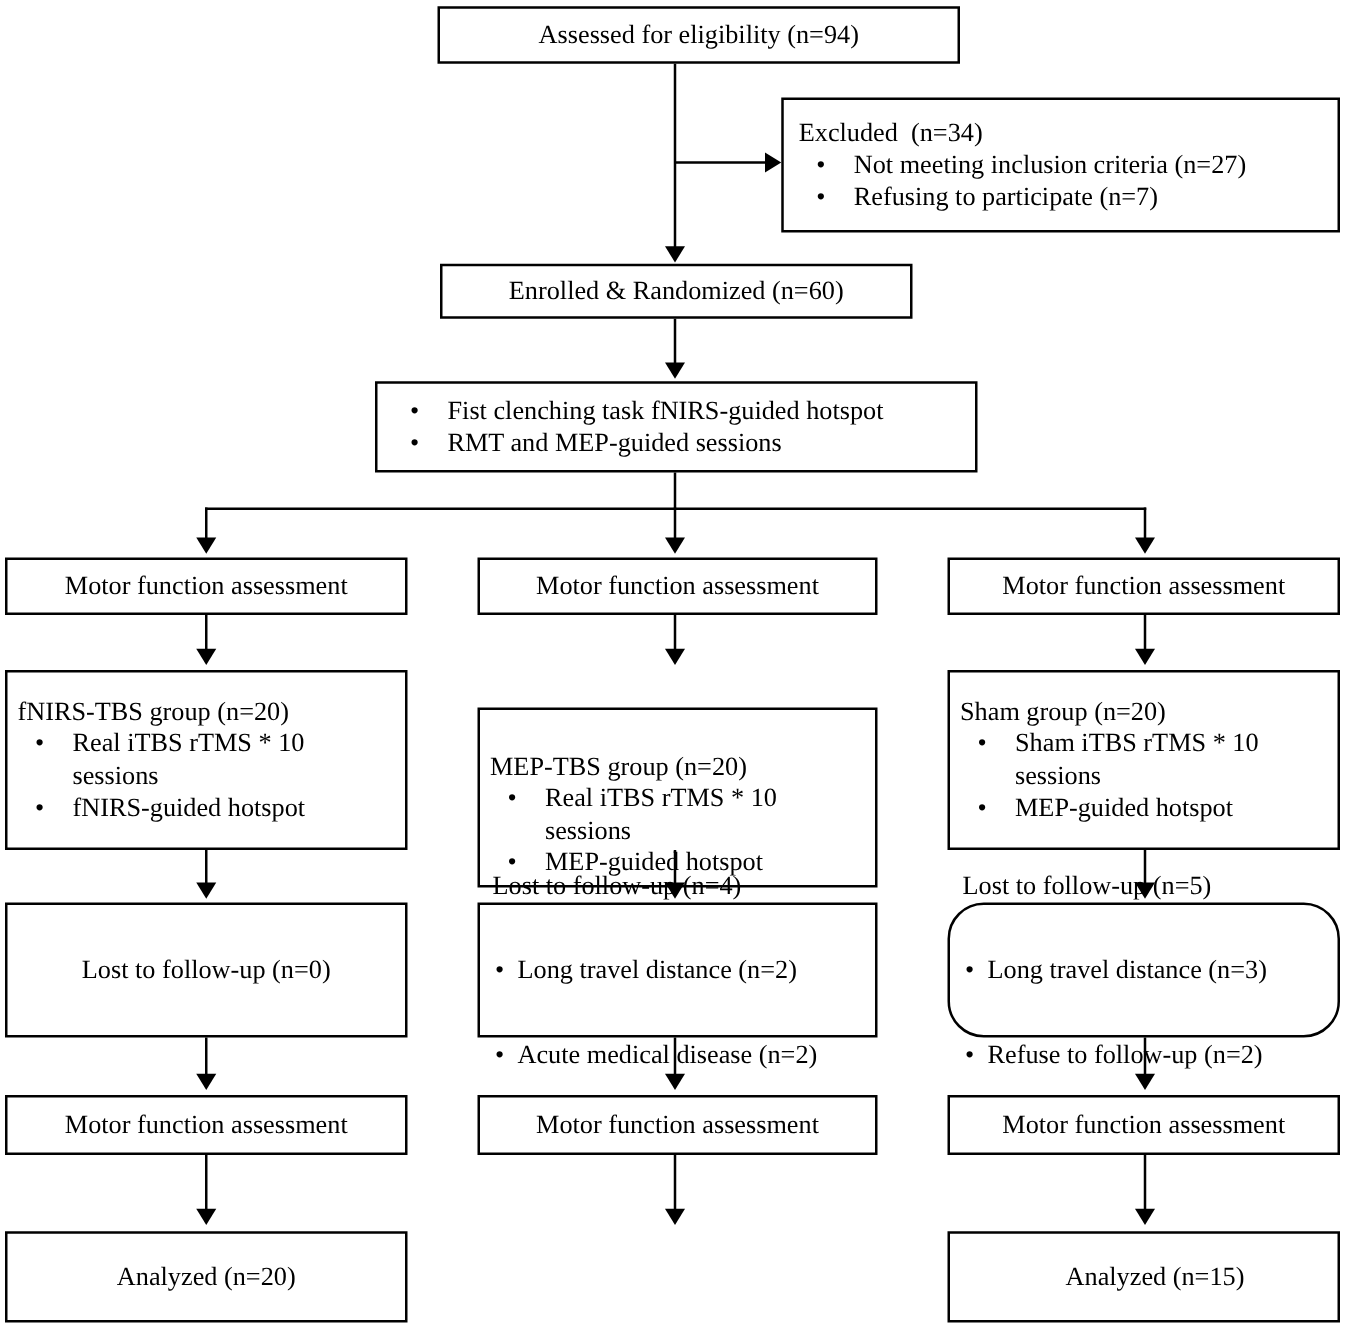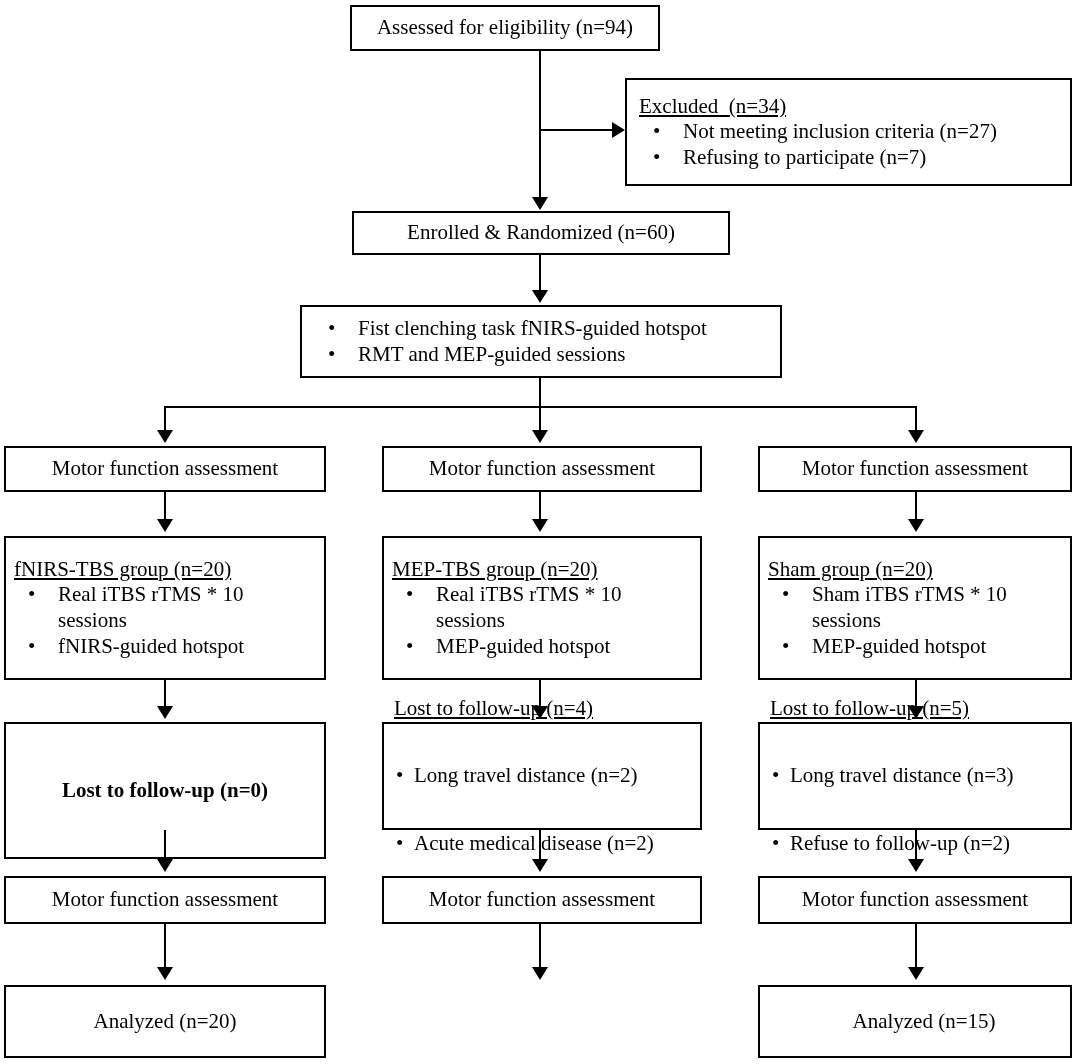--- a/index.html
+++ b/index.html
@@ -33,21 +33,20 @@
     text-align:center;
   }
   .box.left{
     display:flex;
     flex-direction:column;
     justify-content:center;
   }
   .box .hdr{
     display:block;
     white-space:pre;
-    text-decoration:underline;
   }
   ul.bul{
     list-style:none;
     margin:0;
     padding:0;
   }
   ul.bul li{
     position:relative;
     display:block;
   }
@@ -80,21 +79,21 @@
     border-top:8px solid transparent;
     border-bottom:8px solid transparent;
     border-left:13px solid #000;
   }
 </style>
 </head>
 <body>
 
 <div id="canvas">
 
-  <div class="box center" style="left:350px;top:5px;width:310px;height:46px;">
+  <div class="box center" style="left:350px;top:5px;width:418px;height:46px;">
     <span>Assessed for eligibility (n=94)</span>
   </div>
 
   <div class="vline" style="left:539px;top:51px;width:2px;height:148px;"></div>
   <div class="arrow-down" style="left:532px;top:197px;"></div>
 
   <div class="hline" style="left:540px;top:129px;width:74px;height:2px;"></div>
   <div class="arrow-right" style="left:612px;top:122px;"></div>
 
   <div class="box left ind-wide" style="left:625px;top:78px;width:447px;height:108px;padding:6px 10px 6px 12px;">
@@ -158,21 +157,21 @@
       </li>
       <li>
         <span class="bdot">•</span>
         <span class="btxt">fNIRS-guided hotspot</span>
       </li>
     </ul>
   </div>
   <div class="vline" style="left:164px;top:680px;width:2px;height:29px;"></div>
   <div class="arrow-down" style="left:157px;top:706px;"></div>
 
-  <div class="box center" style="left:4px;top:722px;width:322px;height:137px;font-weight:bold;">
+  <div class="box center" style="left:4px;top:722px;width:322px;height:108px;">
     <span>Lost to follow-up (n=0)</span>
   </div>
   <div class="vline" style="left:164px;top:830px;width:2px;height:32px;"></div>
   <div class="arrow-down" style="left:157px;top:859px;"></div>
 
   <div class="box center" style="left:4px;top:876px;width:322px;height:48px;">
     <span>Motor function assessment</span>
   </div>
   <div class="vline" style="left:164px;top:924px;width:2px;height:46px;"></div>
   <div class="arrow-down" style="left:157px;top:967px;"></div>
@@ -180,21 +179,21 @@
   <div class="box center" style="left:4px;top:985px;width:322px;height:73px;">
     <span>Analyzed (n=20)</span>
   </div>
 
   <div class="box center" style="left:382px;top:446px;width:320px;height:46px;">
     <span>Motor function assessment</span>
   </div>
   <div class="vline" style="left:539px;top:492px;width:2px;height:30px;"></div>
   <div class="arrow-down" style="left:532px;top:519px;"></div>
 
-  <div class="box left ind-wide" style="left:382px;top:536px;width:320px;height:144px;padding:5px 8px 5px 8px;">
+  <div class="box left ind-wide" style="left:382px;top:566px;width:320px;height:144px;padding:5px 8px 5px 8px;justify-content:flex-end;">
     <span class="hdr">MEP-TBS group (n=20)</span>
     <ul class="bul">
       <li>
         <span class="bdot">•</span>
         <span class="btxt">Real iTBS rTMS * 10 sessions</span>
       </li>
       <li>
         <span class="bdot">•</span>
         <span class="btxt">MEP-guided hotspot</span>
       </li>
@@ -241,21 +240,21 @@
       </li>
       <li>
         <span class="bdot">•</span>
         <span class="btxt">MEP-guided hotspot</span>
       </li>
     </ul>
   </div>
   <div class="vline" style="left:915px;top:680px;width:2px;height:29px;"></div>
   <div class="arrow-down" style="left:908px;top:706px;"></div>
 
-  <div class="box left ind-tight" style="left:758px;top:722px;width:314px;height:108px;padding:6px 6px 6px 10px;">
+  <div class="box left ind-tight" style="left:758px;top:722px;width:314px;height:108px;padding:6px 6px 6px 10px;border-radius:29px;">
     <span class="hdr">Lost to follow-up (n=5)</span>
     <ul class="bul">
       <li>
         <span class="bdot">•</span>
         <span class="btxt">Long travel distance (n=3)</span>
       </li>
       <li>
         <span class="bdot">•</span>
         <span class="btxt">Refuse to follow-up (n=2)</span>
       </li>

